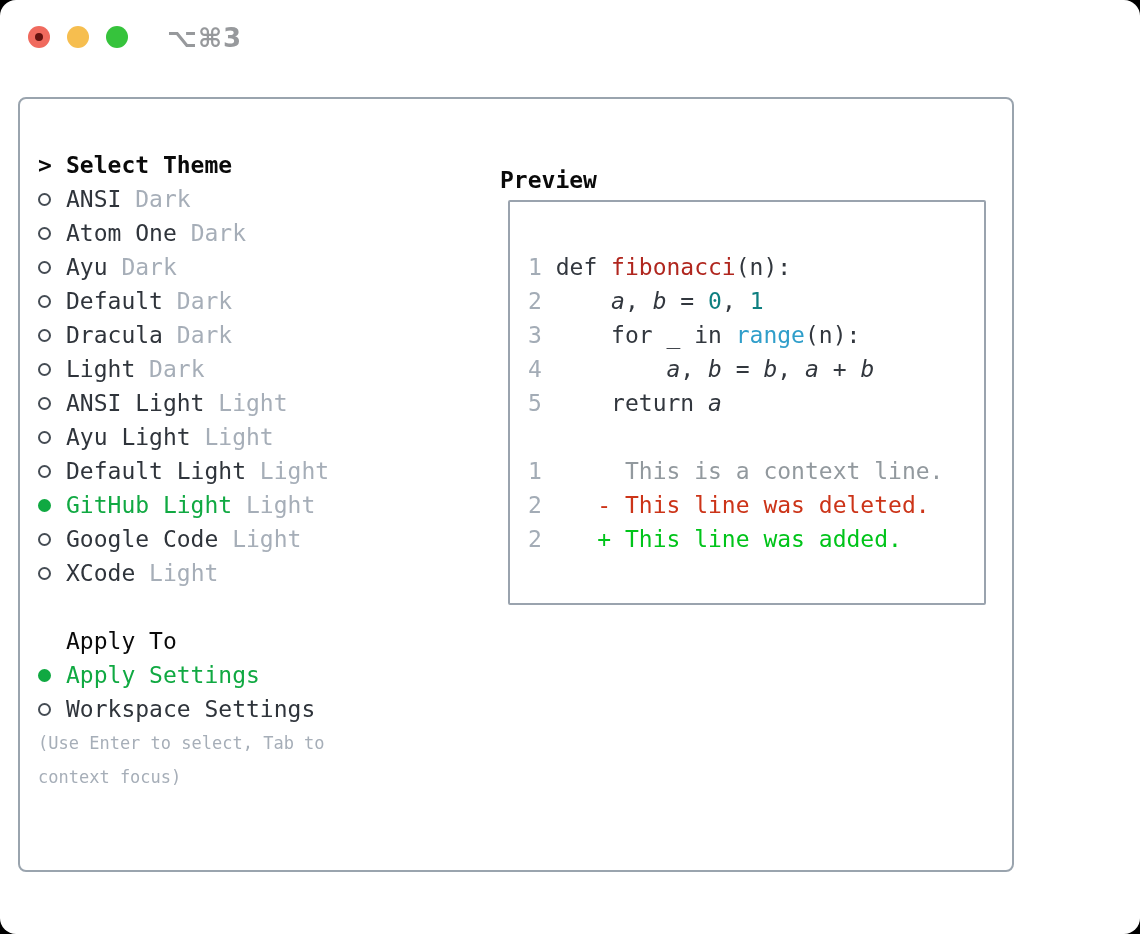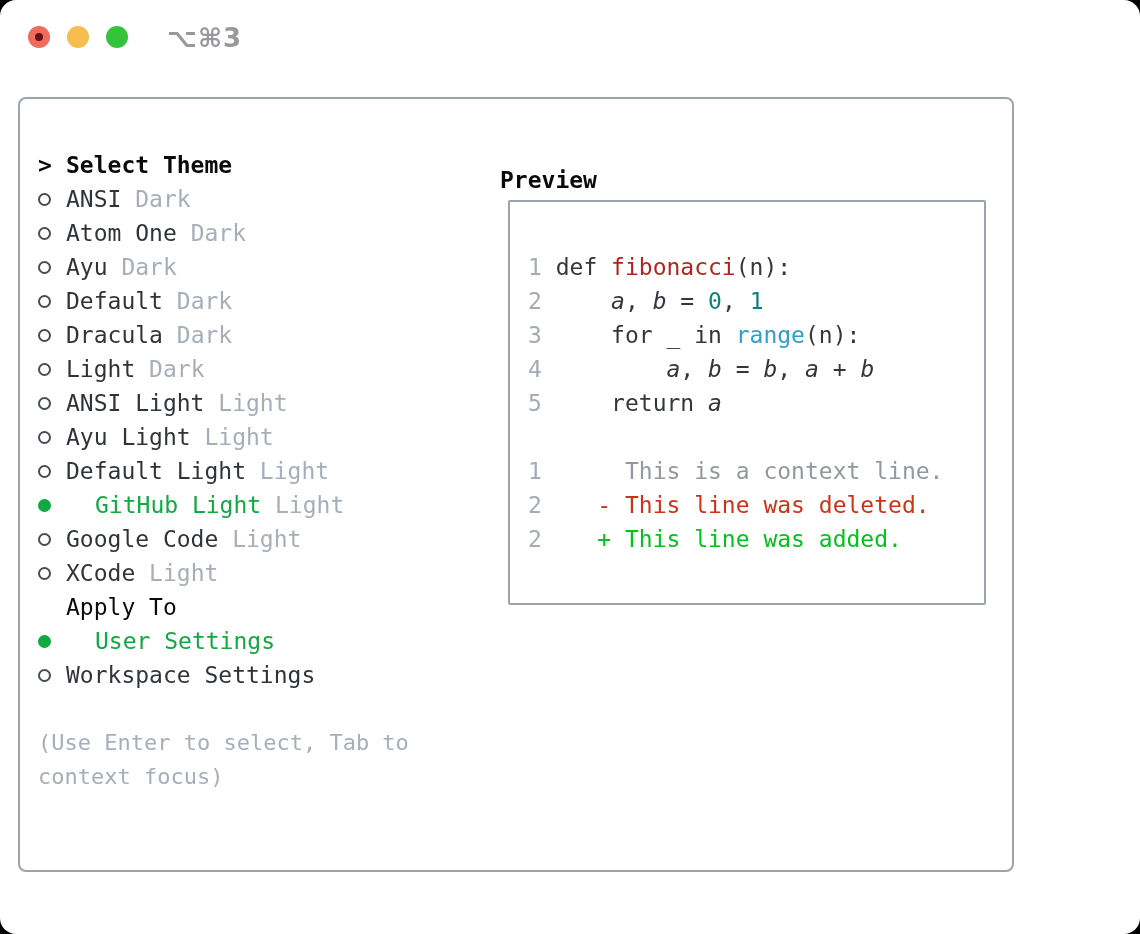--- a/index.html
+++ b/index.html
@@ -39,24 +39,24 @@
     border:2px solid var(--panel-border);border-radius:8px;background:var(--window-bg);
   }
   .left-col{position:absolute;left:18px;top:49px;}
   .row{display:flex;height:34px;align-items:center;font-size:23px;white-space:pre;color:var(--item-text);}
   .marker{width:28px;display:inline-flex;align-items:center;flex:none;}
   .dot{width:13px;height:13px;border-radius:50%;border:2px solid var(--radio-border);}
   .dot.sel{background:var(--selected-green);border-color:var(--selected-green);}
   .header-row{font-weight:bold;color:var(--header-text);}
   .header-row .marker{font-weight:bold;color:var(--header-text);}
   .name{color:var(--item-text);}
-  .sel-text{color:var(--selected-green);margin-left:29px;}
+  .sel-text{color:var(--selected-green);}
   .variant{color:var(--muted-text);}
-  .apply-header{}
-  .help-text{margin-top:34px;color:var(--muted-text);font-size:22px;line-height:34px;white-space:pre;}
+  .apply-header{margin-top:34px;}
+  .help-text{color:var(--muted-text);font-size:17px;line-height:34px;white-space:pre;}
   
   .preview-header{position:absolute;left:480px;top:64px;}
   .preview-box{
     position:absolute;left:488px;top:101px;width:478px;height:405px;
     border:2px solid var(--preview-border);border-radius:2px;
     padding:48px 0 0 18px;background:var(--window-bg);
   }
   .code-line{display:flex;align-items:center;height:34px;font-size:23px;white-space:pre;}
   .ln{color:var(--line-number);}
   .t-p{color:var(--code-plain);}
@@ -104,21 +104,21 @@
           <div class="row"><span class="marker"><span class="dot"></span></span><span class="name">Google Code</span><span class="variant"> Light</span></div>
           <div class="row"><span class="marker"><span class="dot"></span></span><span class="name">XCode</span><span class="variant"> Light</span></div>
         </div>
 
       <div class="row header-row apply-header">
         <span class="marker"></span>
         <span style="font-weight:normal;color:var(--header-text);">Apply To</span>
       </div>
 
       <div>
-          <div class="row"><span class="marker"><span class="dot sel"></span></span><span class="name sel-text">User Settings</span></div>
+          <div class="row"><span class="marker"><span class="dot sel"></span></span><span class="name sel-text">Apply Settings</span></div>
           <div class="row"><span class="marker"><span class="dot"></span></span><span class="name">Workspace Settings</span></div>
         </div>
 
       <div class="help-text"><div>(Use Enter to select, Tab to</div><div>context focus)</div></div>
     </div>
 
     <div class="row header-row preview-header">
       <span>Preview</span>
     </div>
 

